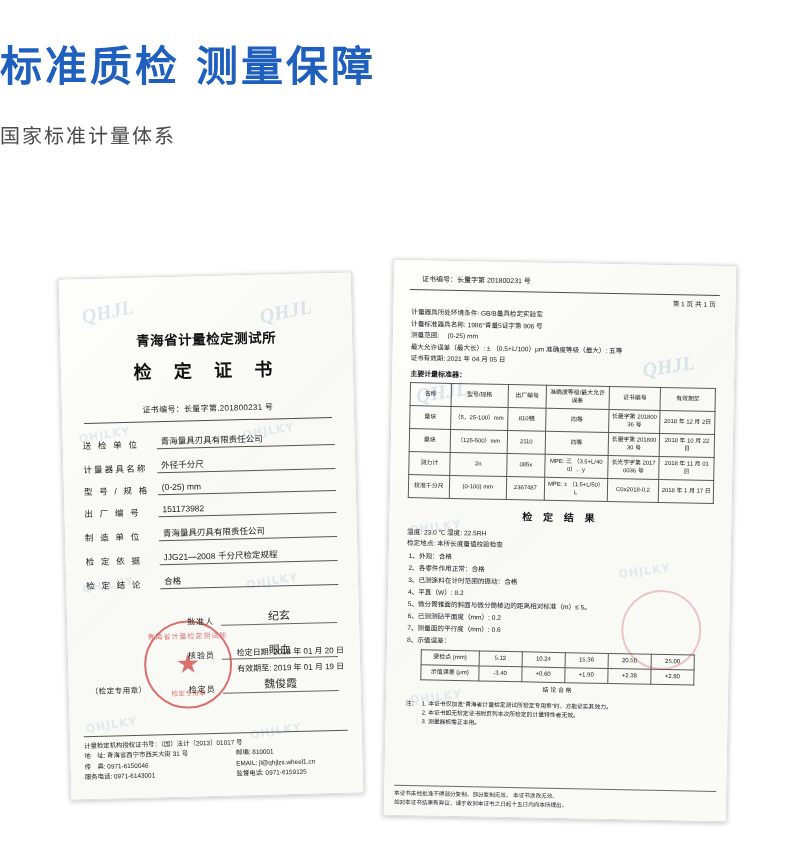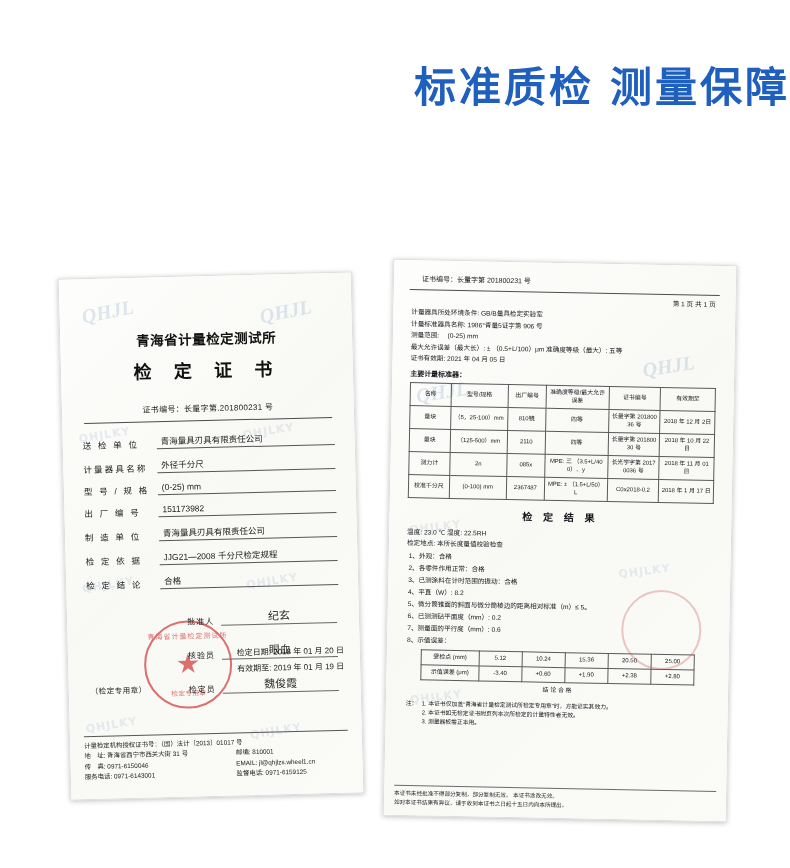--- a/index.html
+++ b/index.html
@@ -15,22 +15,22 @@
     overflow: hidden;
     position: relative;
   }
   .page {
     position: relative;
     width: 790px;
     height: 868px;
   }
   
   .headings {
-    text-align: right;
-    padding-top: 62px;
+    text-align: left;
+    padding-top: 41px;
   }
   .main-title {
     font-size: 42px;
     letter-spacing: 3px;
     color: #1f5fbd;
     font-weight: bold;
     line-height: 1.25;
     font-family: "DejaVu Sans", "Liberation Sans", sans-serif;
   }
   .main-title .seg2 {
@@ -383,20 +383,21 @@
 </style>
 </head>
 <body>
 
 <div class="page">
 
   <div class="headings">
     <div class="main-title">
       <span>标准质检</span><span class="seg2">测量保障</span>
     </div>
+    <div class="sub-title">国家标准计量体系</div>
   </div>
 
   <div class="certs">
 
     <div class="cert" id="cert-left">
       <div class="paper"></div>
 
       <span class="wm-logo" style="left:22px; top:22px;">QHJL</span>
       <span class="wm-logo" style="left:200px; top:26px;">QHJL</span>
       <span class="watermark" style="left:16px; top:150px;">QHJLKY</span>

